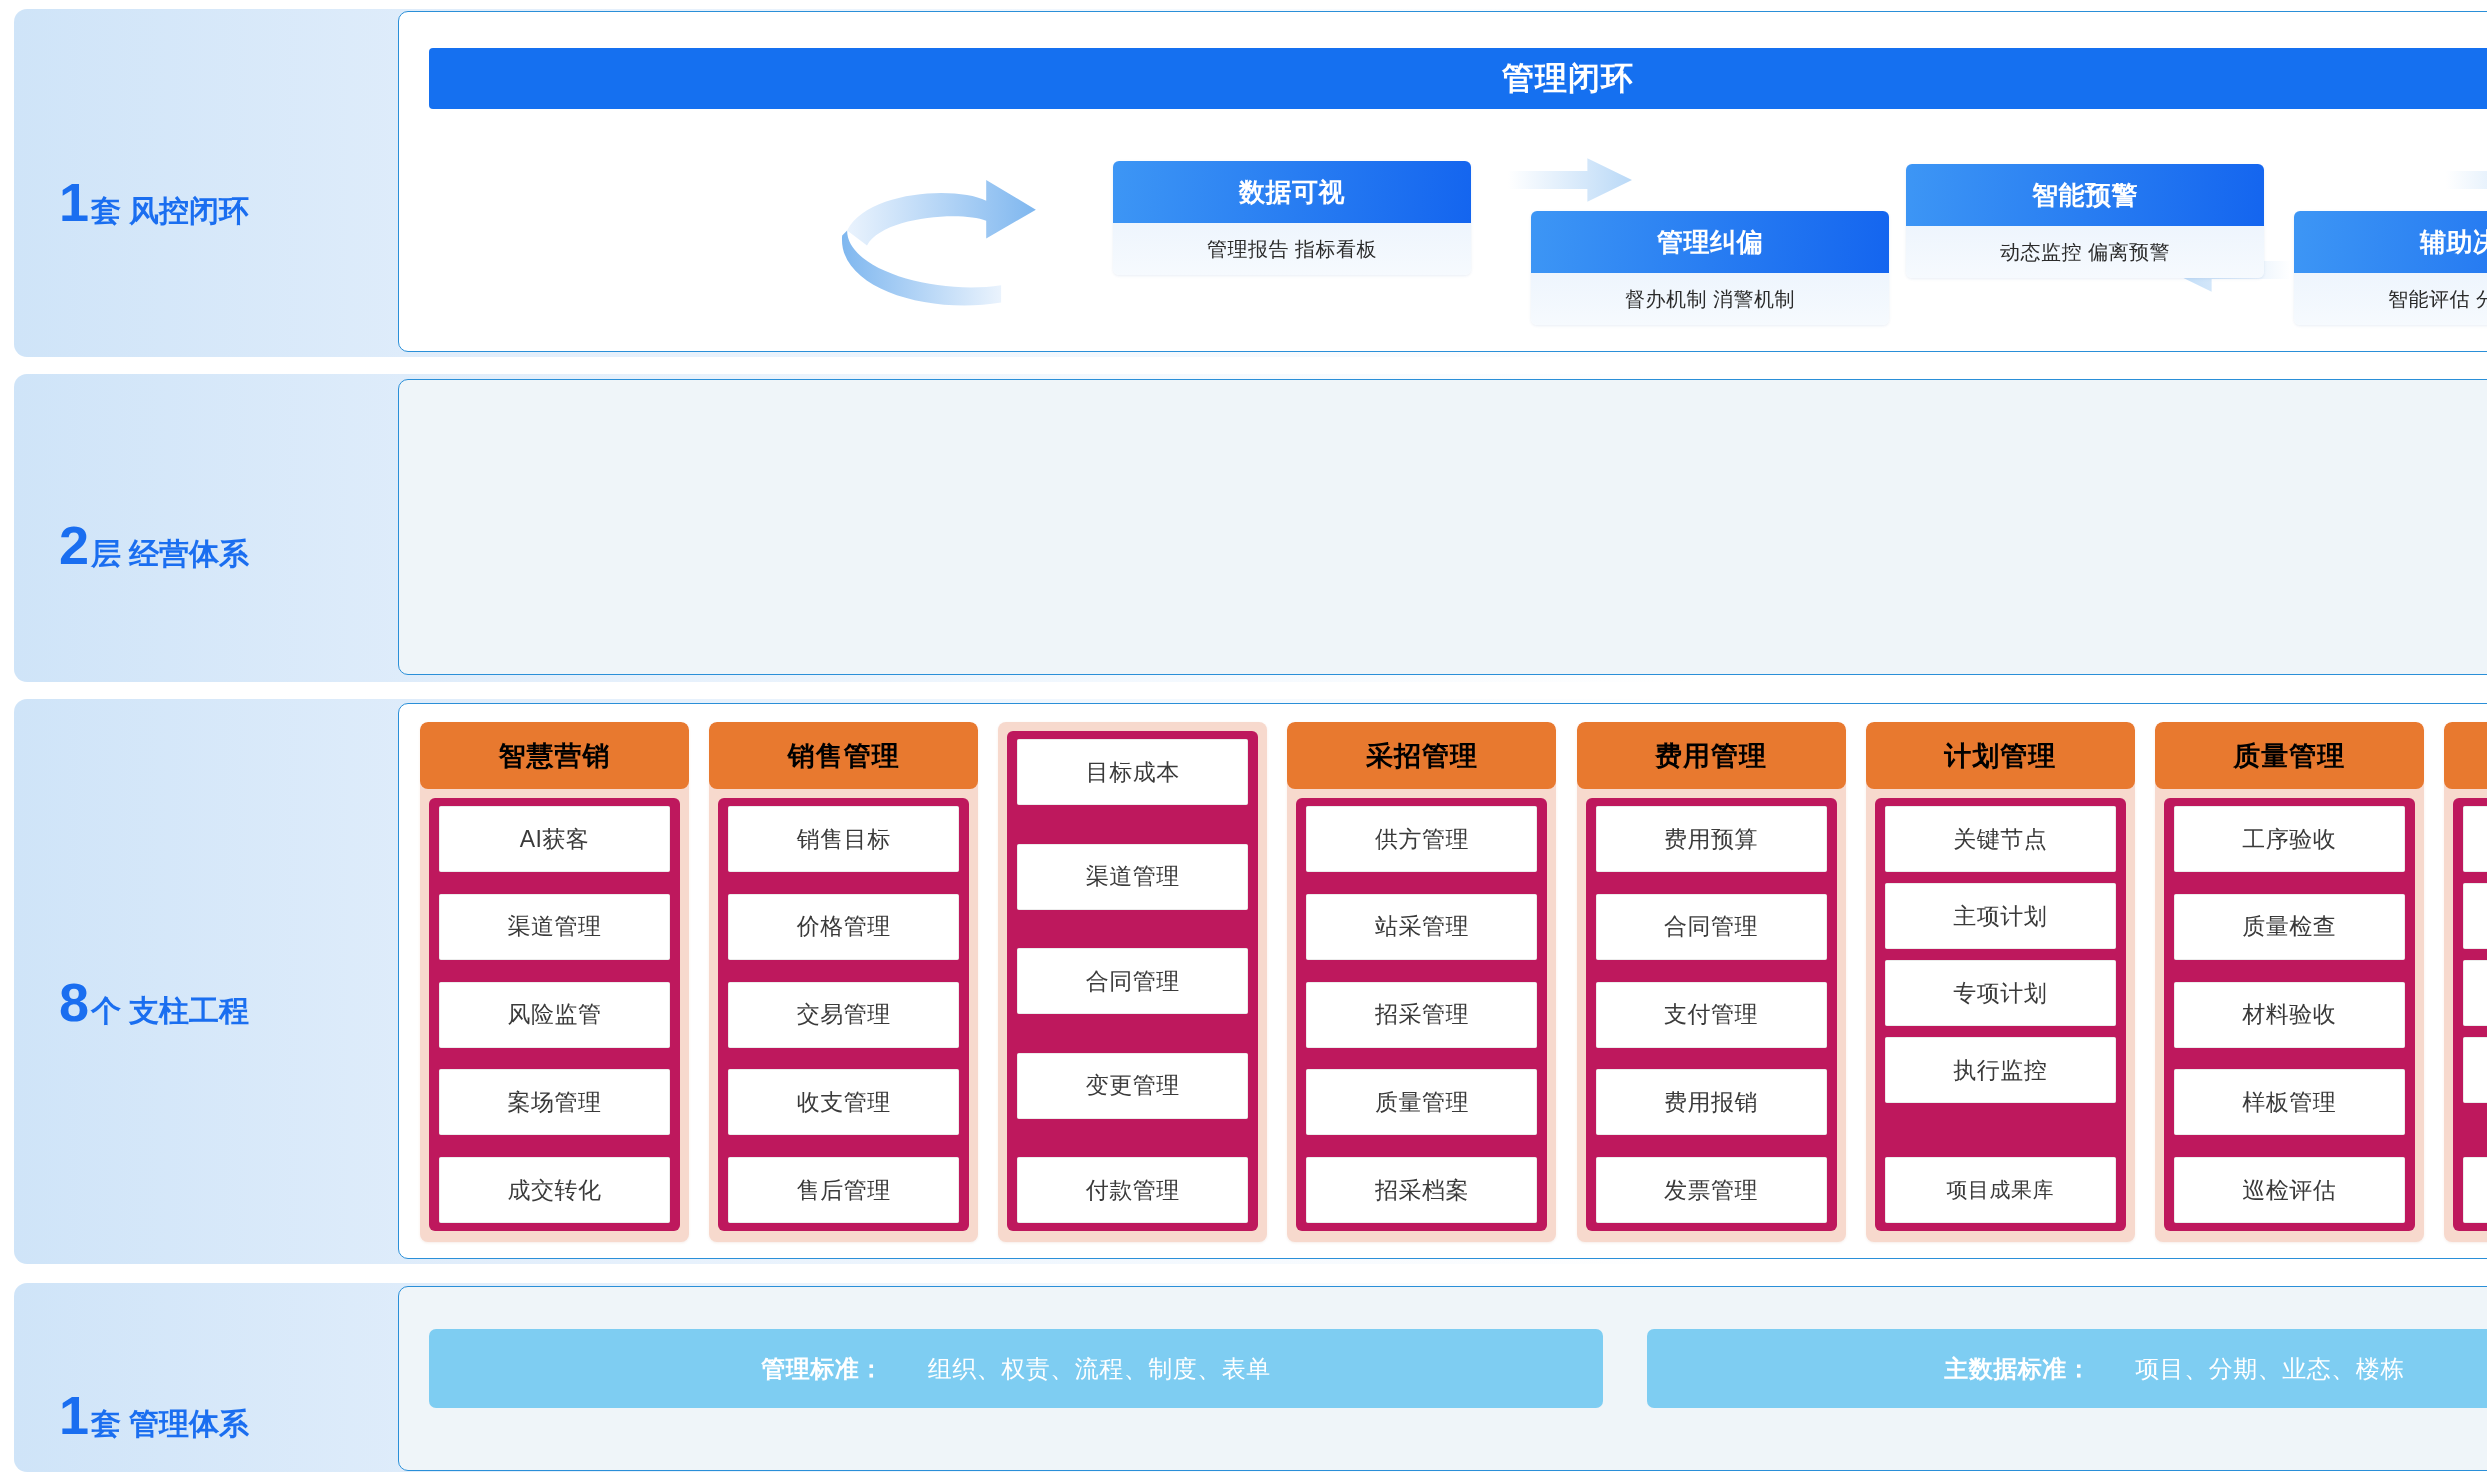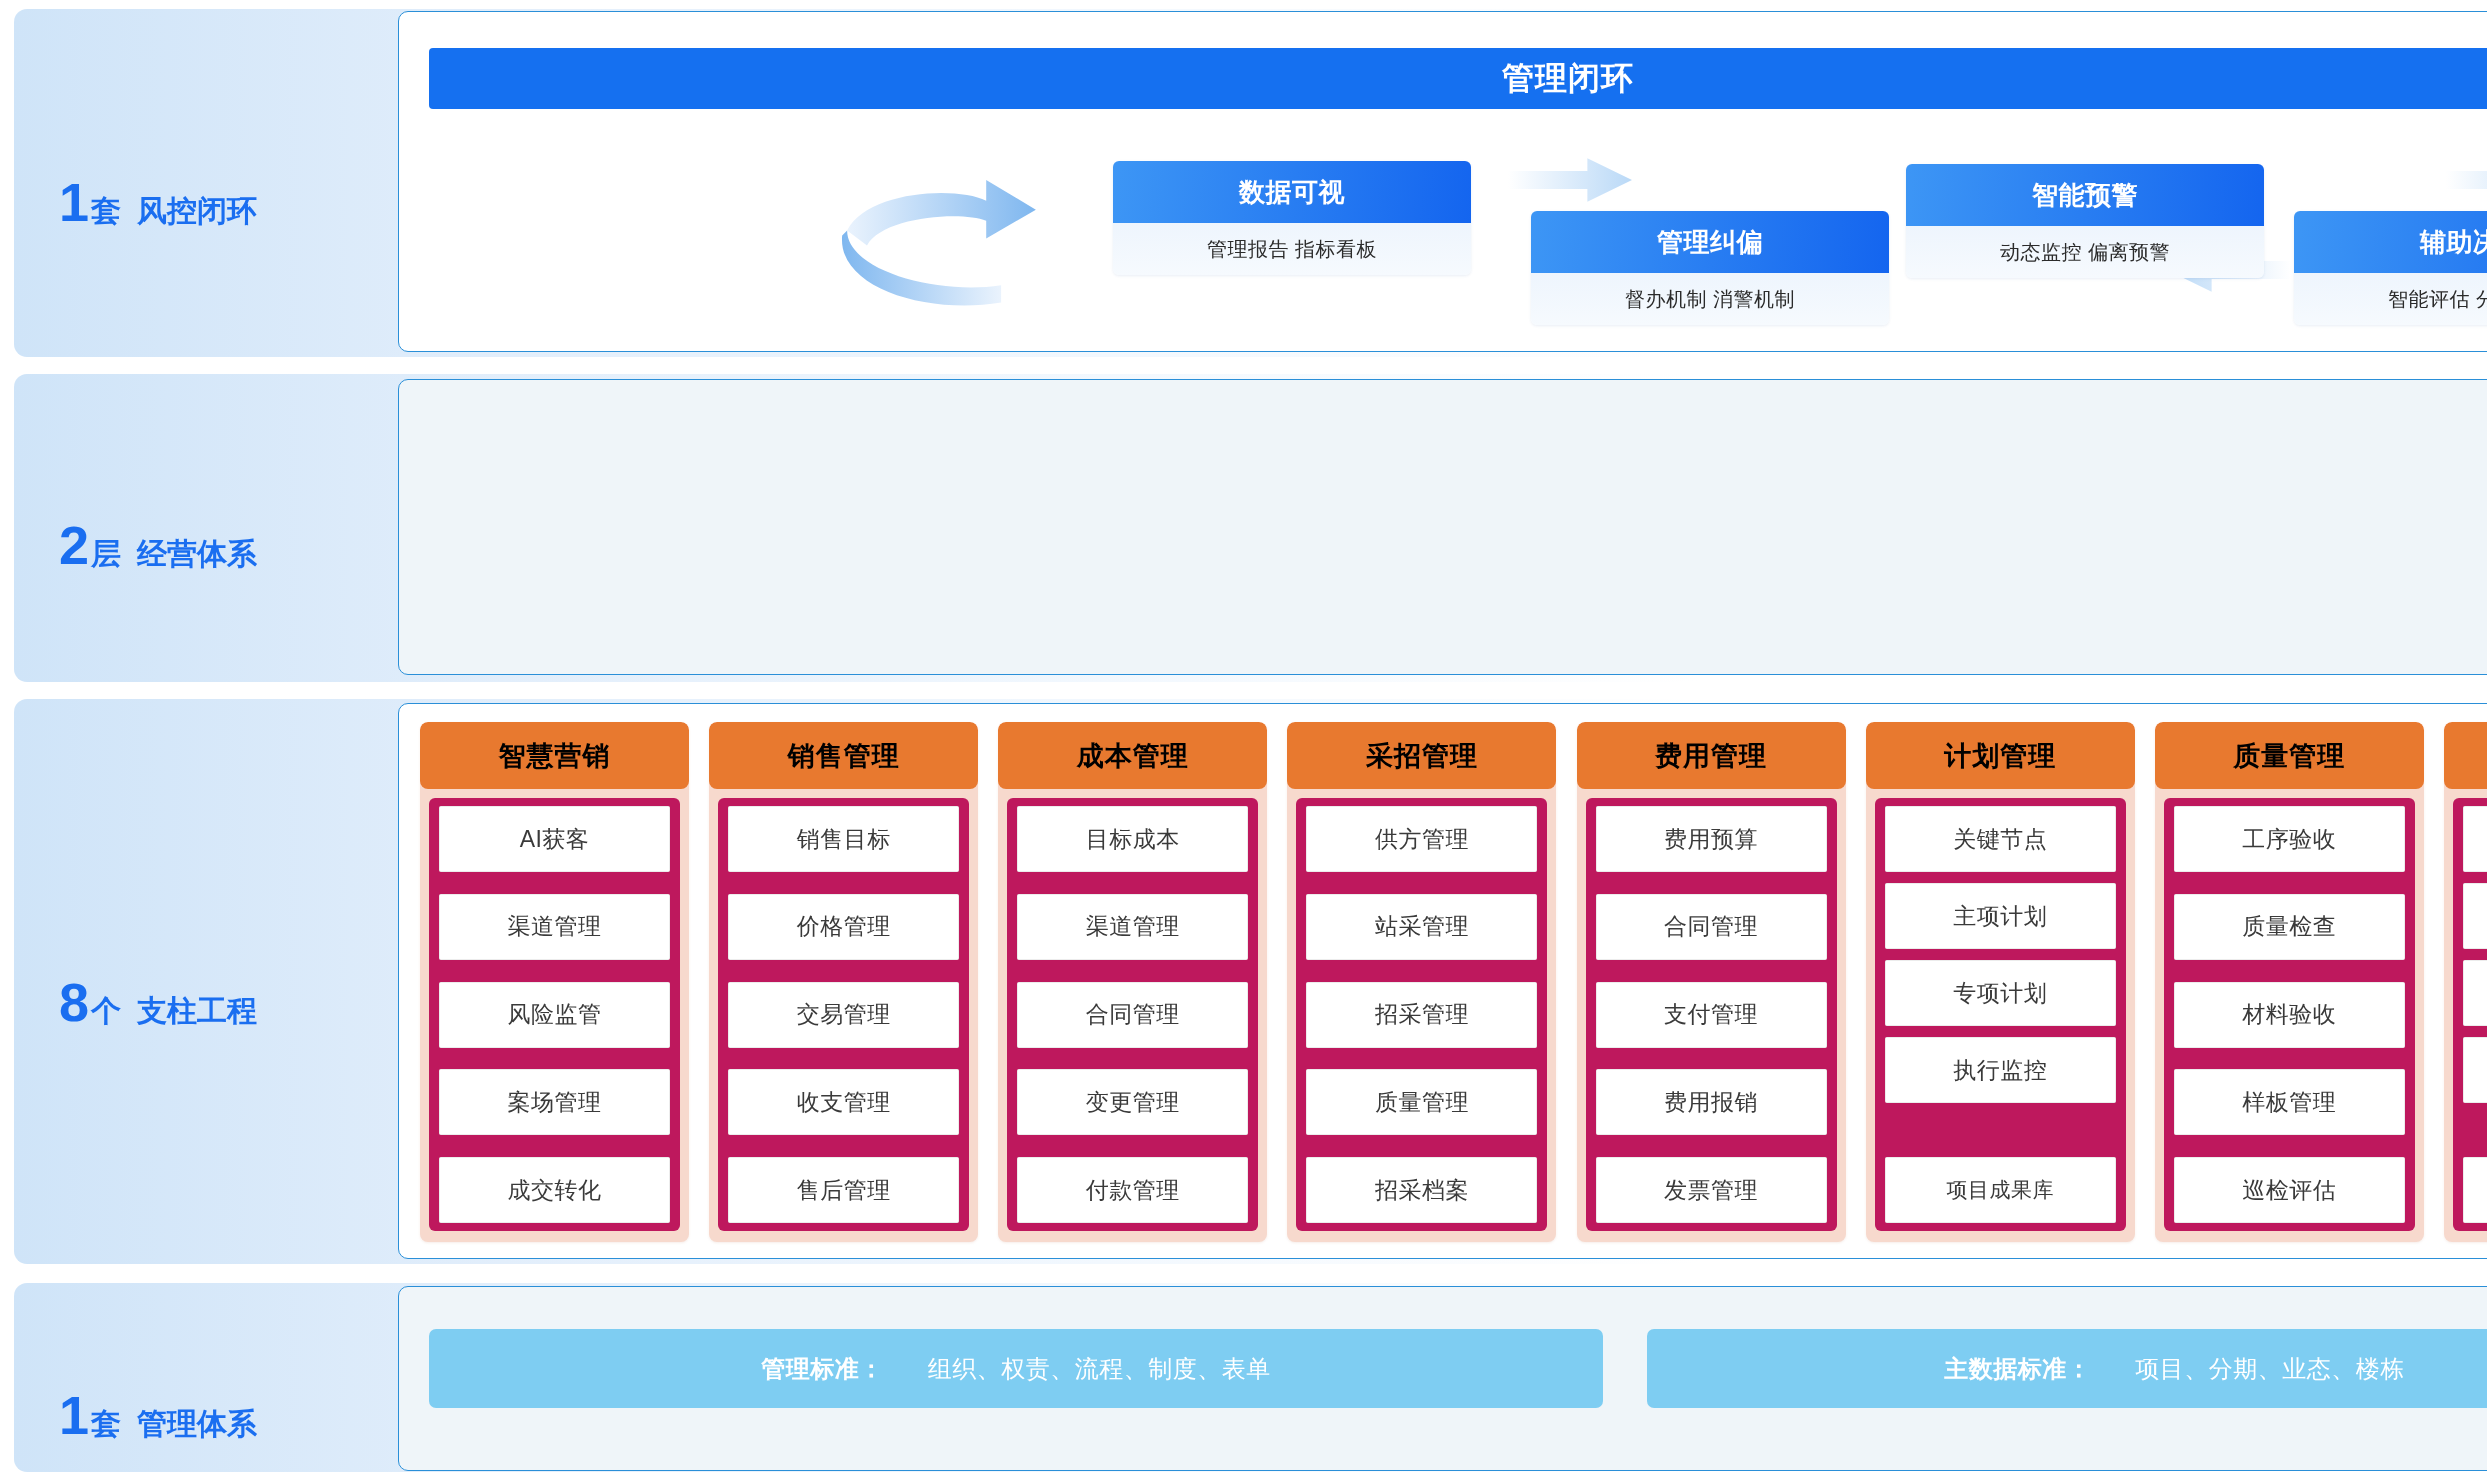--- a/index.html
+++ b/index.html
@@ -42,21 +42,21 @@
   .rowlabel .unit {
     font-size: 30px;
     font-weight: 700;
     line-height: 1;
     margin-left: 3px;
   }
   .rowlabel .txt {
     font-size: 30px;
     font-weight: 700;
     line-height: 1;
-    margin-left: 16px;
+    margin-left: 8px;
   }
   .rl1 { top: 175px; }
   .rl2 { top: 518px; }
   .rl3 { top: 975px; }
   .rl4 { top: 1388px; }
 
   
   .panel {
     position: absolute;
     border: 1.5px solid #2a8fd8;
@@ -374,21 +374,20 @@
       <div class="p-body">
         <div class="p-item">销售目标</div>
         <div class="p-item">价格管理</div>
         <div class="p-item">交易管理</div>
         <div class="p-item">收支管理</div>
         <div class="p-item">售后管理</div>
       </div>
     </div>
 
     <div class="pillar">
-      <div class="p-head">成本管理</div>
       <div class="p-body">
         <div class="p-item">目标成本</div>
         <div class="p-item">渠道管理</div>
         <div class="p-item">合同管理</div>
         <div class="p-item">变更管理</div>
         <div class="p-item">付款管理</div>
       </div>
     </div>
 
     <div class="pillar">

